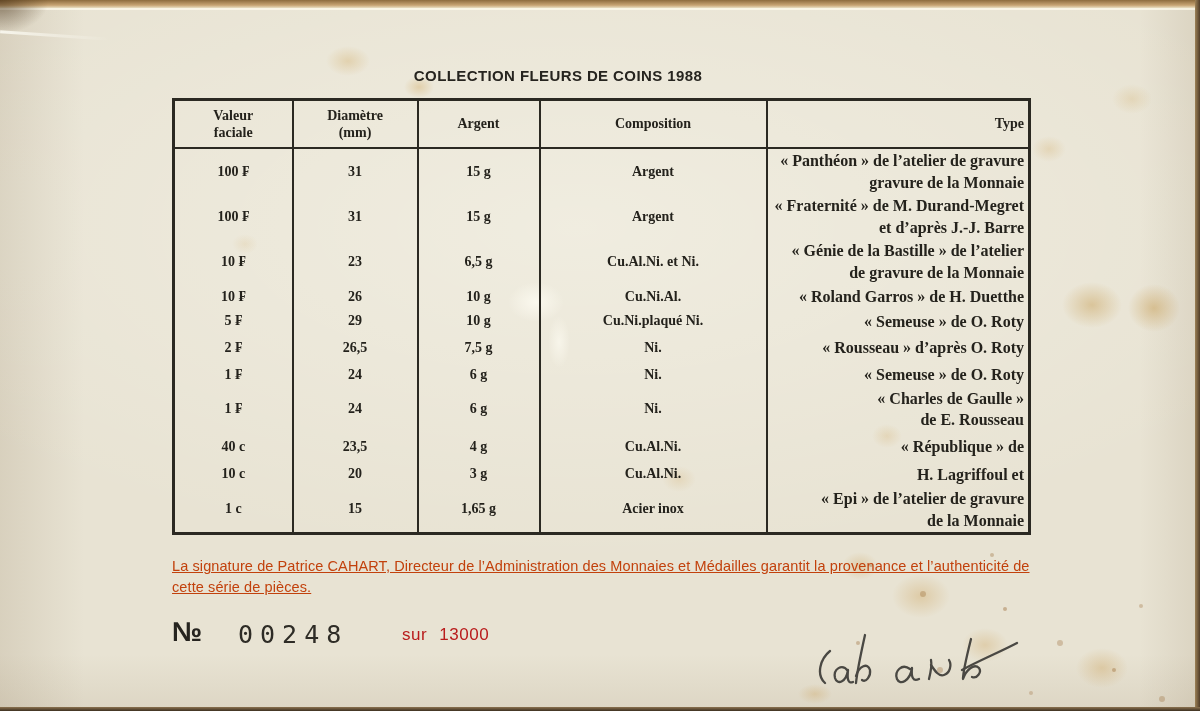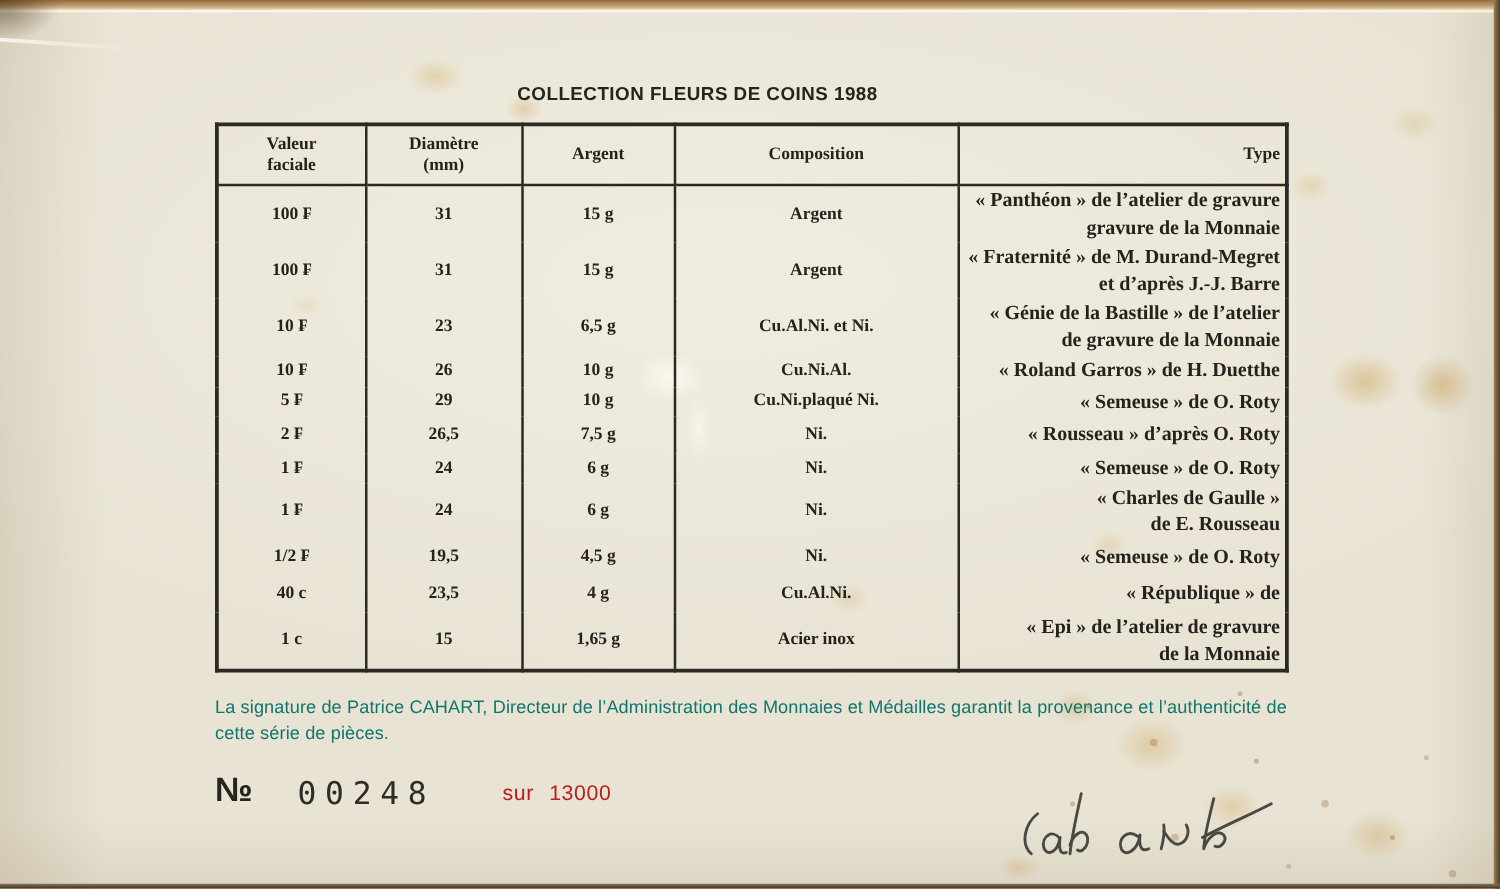--- a/index.html
+++ b/index.html
@@ -52,21 +52,21 @@
   th,td{border-right:2px solid #2b2922;text-align:center;vertical-align:middle;padding:1px 4px;}
   th:last-child,td:last-child{border-right:0;text-align:right;}
   thead th{border-bottom:2px solid #2b2922;height:44px;font-size:14px;line-height:1.25;white-space:pre-line;}
   td{line-height:1.3;}
   td.type-cell{font-size:16px;white-space:pre-line;line-height:1.35;}
   col.c1{width:119px}col.c2{width:125px}col.c3{width:122px}col.c4{width:227px}col.c5{width:263px}
   tr.rh42{height:42px}tr.rh40{height:40px}tr.rh38{height:38px}tr.rh30{height:30px}
   tr.rh28{height:28px}tr.rh25{height:25px}tr.rh21{height:21px}
   
   .cert{position:absolute;left:172px;top:556px;width:885px;font-size:14.5px;line-height:1.45;
-    color:#0f766e;letter-spacing:.1px;}
+    color:#c2410c;letter-spacing:.1px;text-decoration:underline;}
   
   .serial-symbol{position:absolute;left:172px;top:617px;font-size:27px;font-weight:bold;color:#26241f;}
   .serial-number{position:absolute;left:238px;top:620px;font-family:"DejaVu Sans Mono","Liberation Mono",monospace;
     font-size:25px;letter-spacing:7px;color:#2e2c26;}
   .serial-total{position:absolute;left:402px;top:625px;font-size:17px;color:#b91c1c;word-spacing:7px;letter-spacing:.5px;}
   
   .sig{position:absolute;left:812px;top:613px;}
 </style>
 </head>
 <body>
@@ -173,33 +173,33 @@
         <td class="type-cell">« Semeuse » de  O. Roty</td>
       </tr>
       <tr class="rh38">
         <td>1 ₣</td>
         <td>24</td>
         <td>6 g</td>
         <td>Ni.</td>
         <td class="type-cell">« Charles de Gaulle »
 de E. Rousseau</td>
       </tr>
-      <tr class="rh28">
-        <td>1/2 ₣</td>
-        <td>19,5</td>
-        <td>4,5 g</td>
-        <td>Ni.</td>
-        <td class="type-cell">« Semeuse » de  O. Roty</td>
-      </tr>
       <tr class="rh30">
         <td>40 c</td>
         <td>23,5</td>
         <td>4 g</td>
         <td>Cu.Al.Ni.</td>
         <td class="type-cell">« République » de</td>
+      </tr>
+      <tr class="rh25">
+        <td>10 c</td>
+        <td>20</td>
+        <td>3 g</td>
+        <td>Cu.Al.Ni.</td>
+        <td class="type-cell">H. Lagriffoul et</td>
       </tr>
       <tr class="rh42">
         <td>1 c</td>
         <td>15</td>
         <td>1,65 g</td>
         <td>Acier inox</td>
         <td class="type-cell">« Epi » de l’atelier de gravure
 de la Monnaie</td>
       </tr>
     </tbody>

